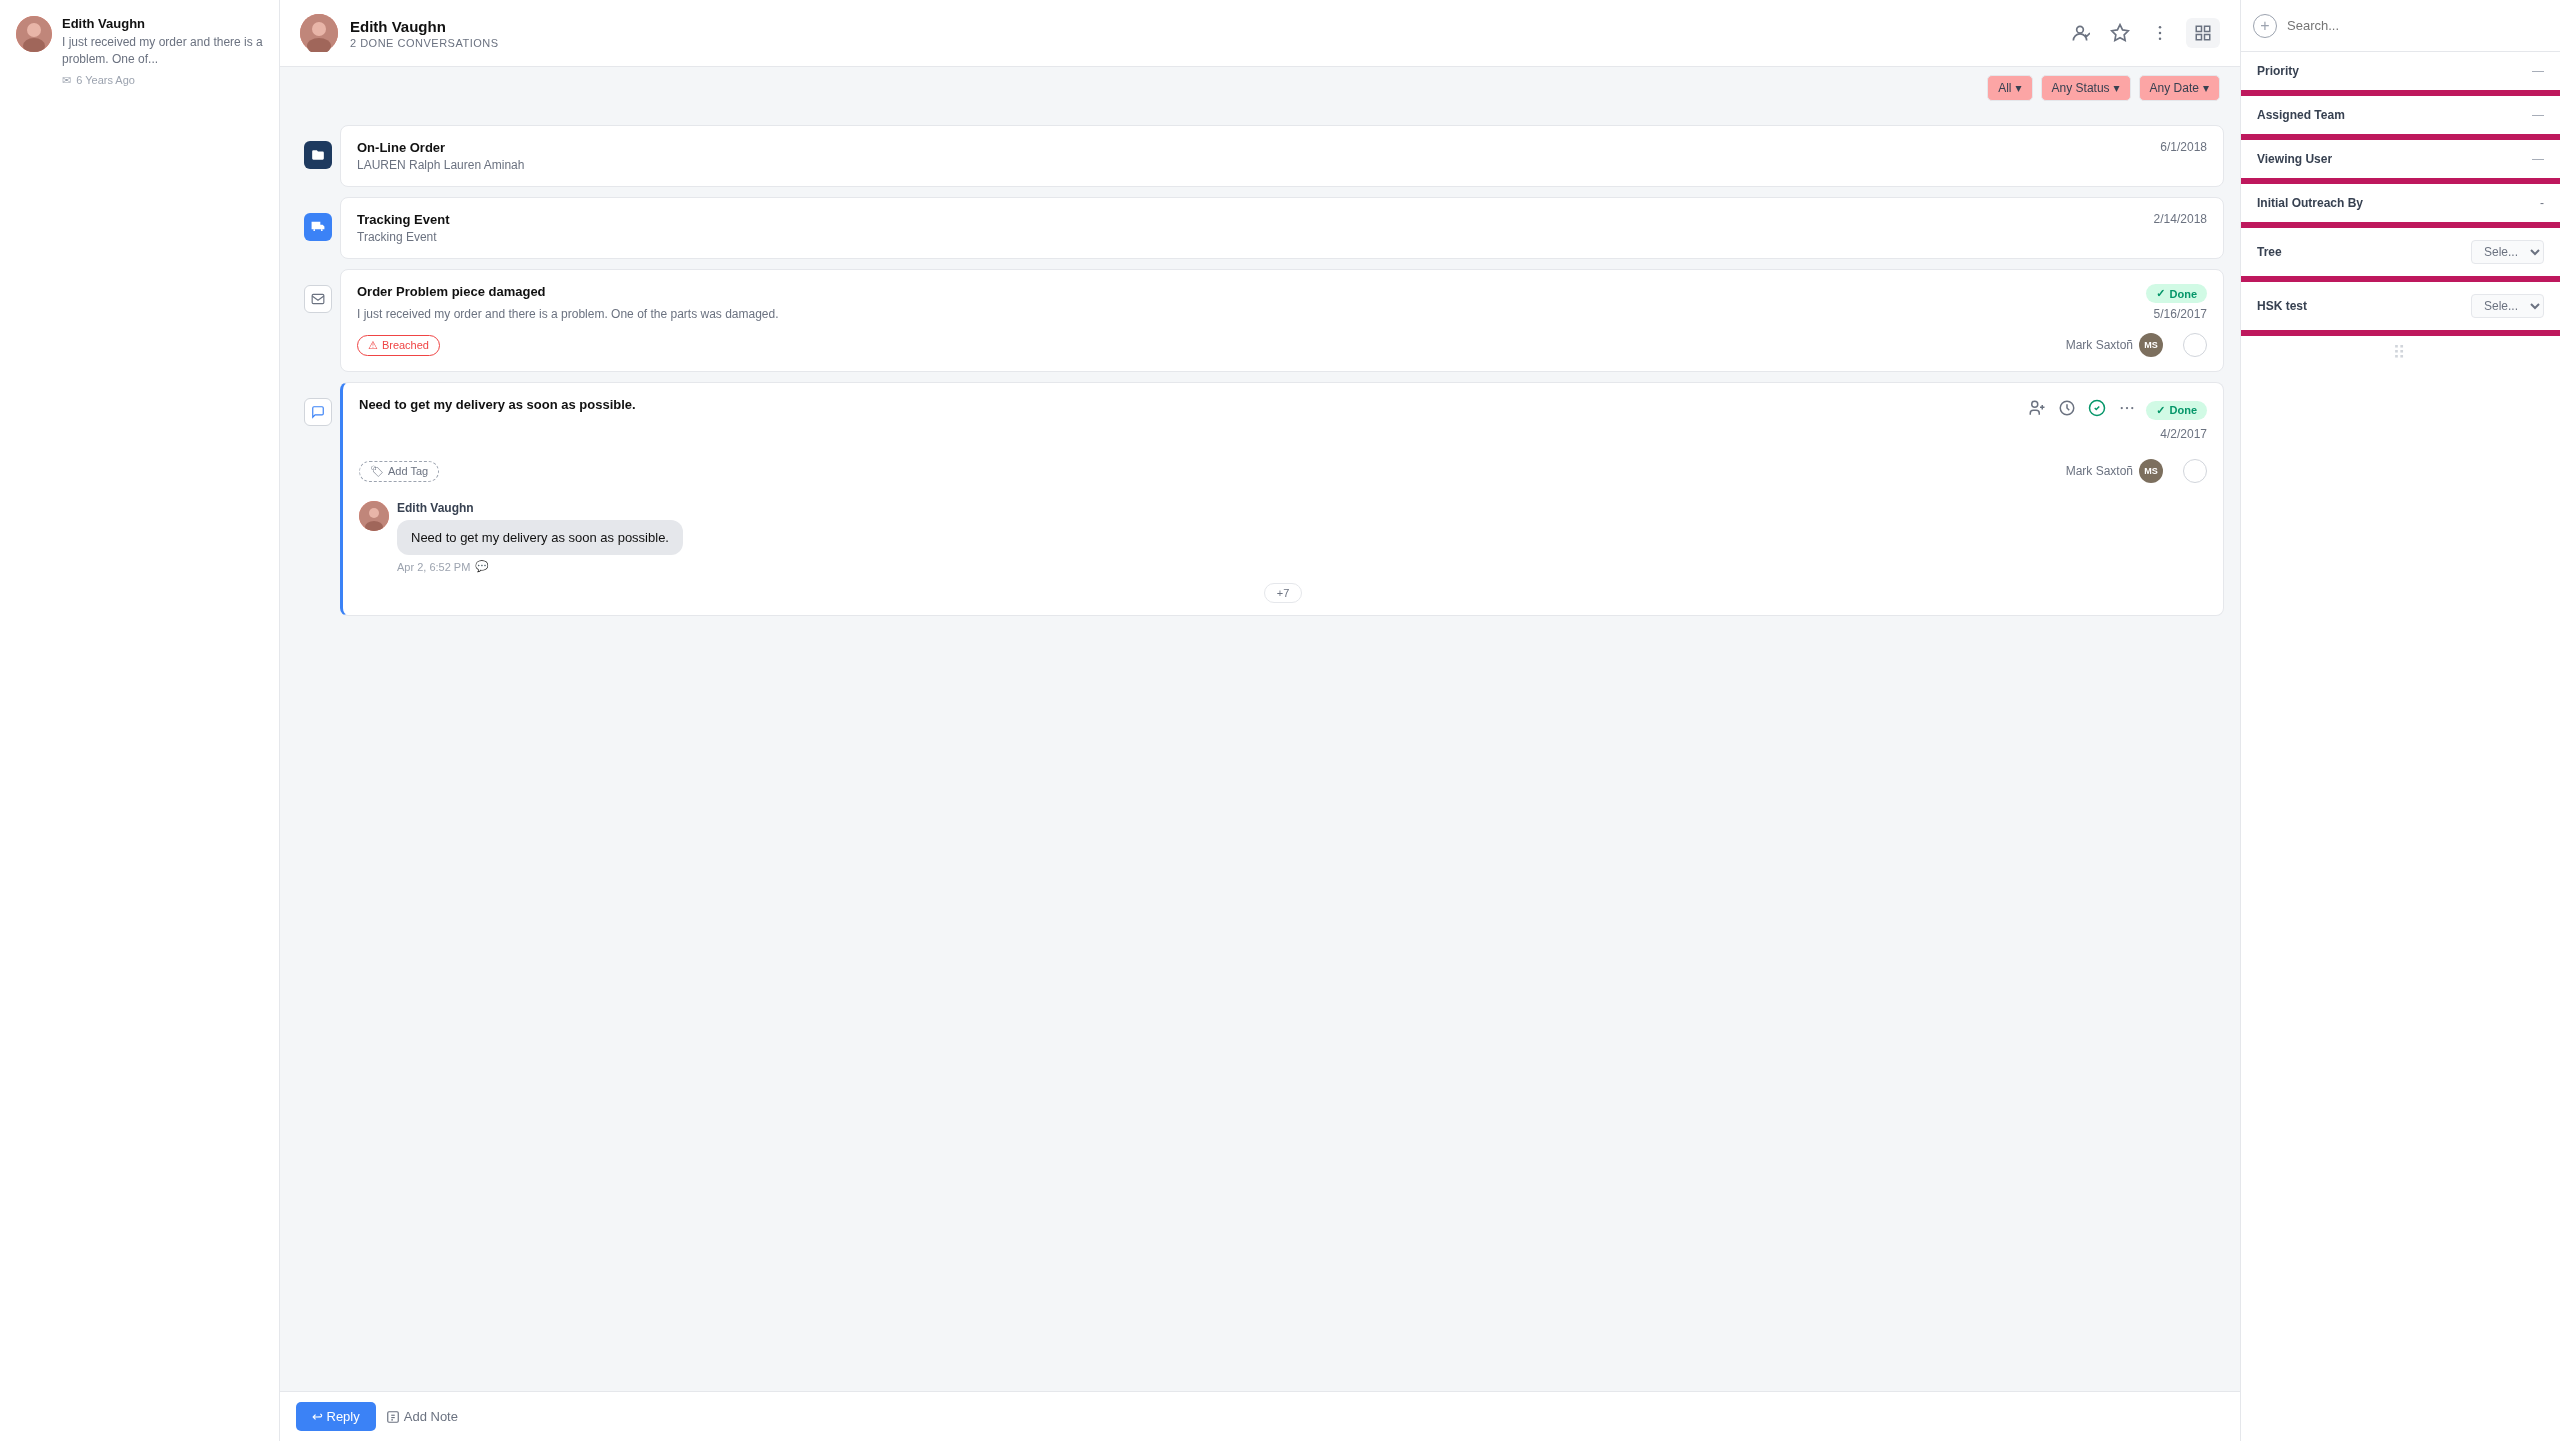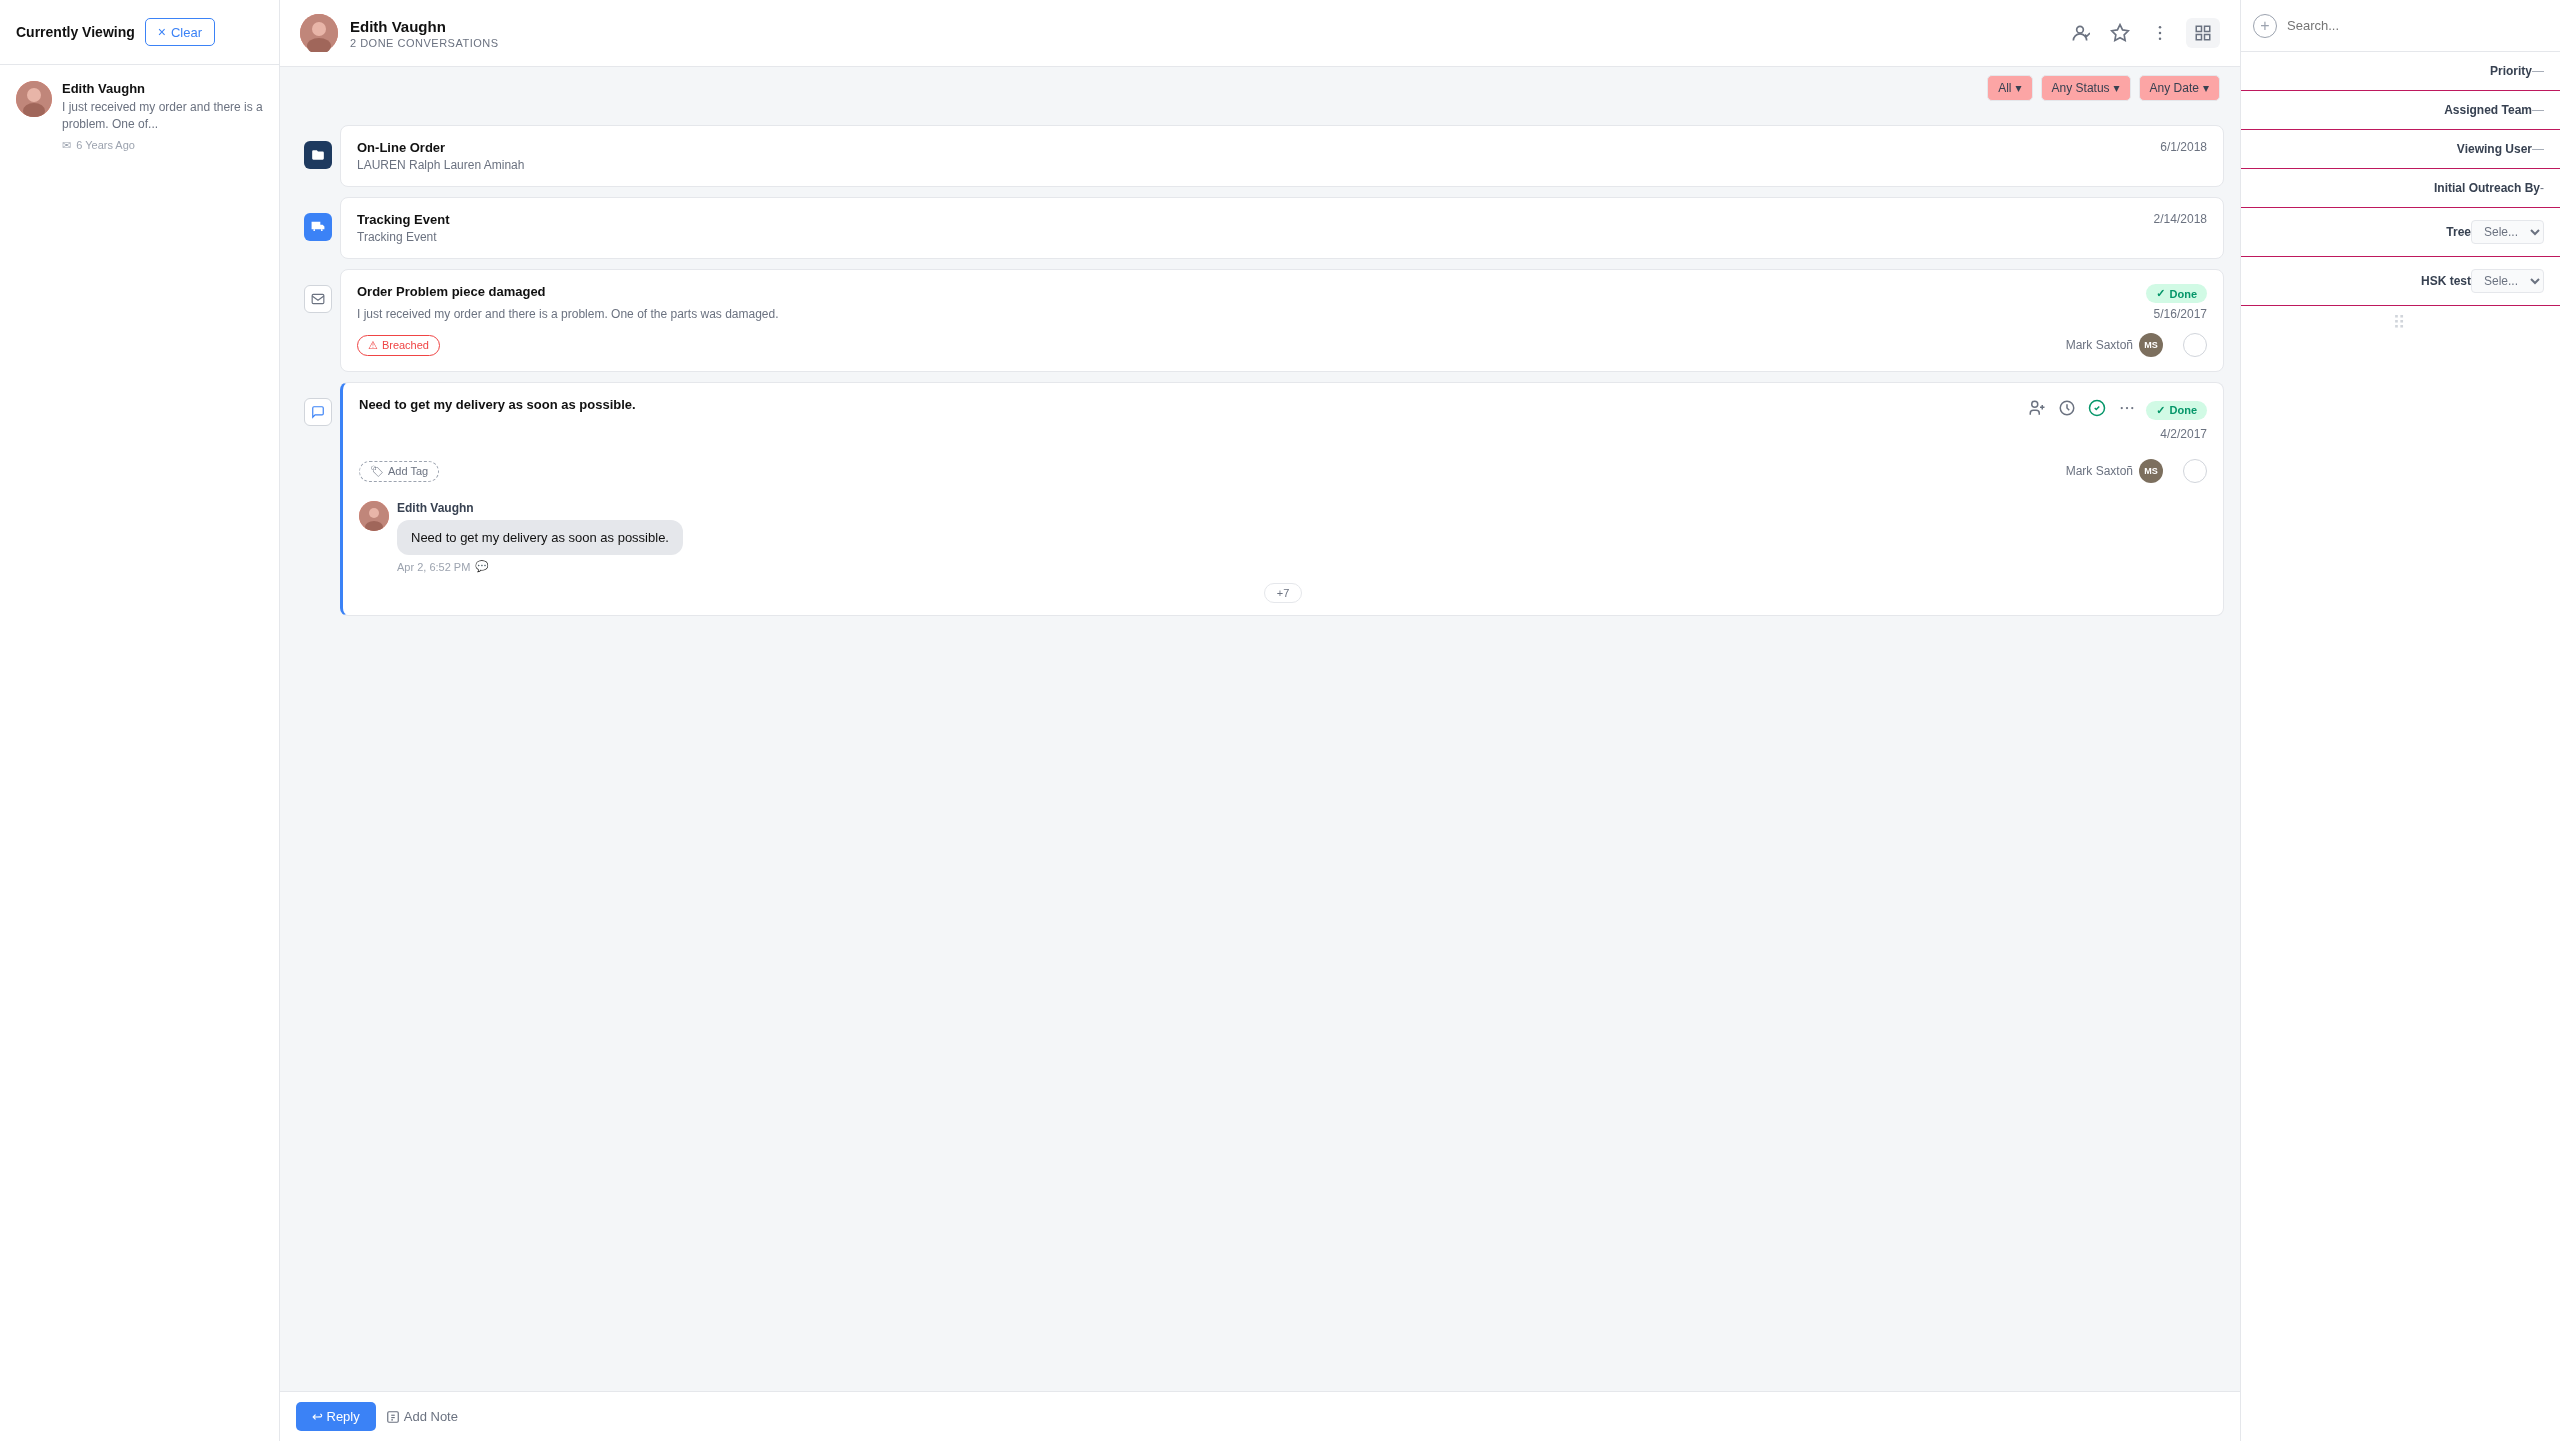--- a/index.html
+++ b/index.html
@@ -78,21 +78,21 @@
 
     
     .right-panel { width: 320px; background: #fff; border-left: 1px solid #e5e7eb; display: flex; flex-direction: column; flex-shrink: 0; overflow-y: auto; }
     .right-panel-header { display: flex; align-items: center; gap: 10px; padding: 16px; border-bottom: 1px solid #e5e7eb; }
     .right-conv-icon { width: 34px; height: 34px; border-radius: 6px; background: #ede9fe; display: flex; align-items: center; justify-content: center; color: #7c3aed; font-size: 16px; }
     .right-conv-title { font-size: 13px; font-weight: 600; color: #111; }
     .right-conv-sub { font-size: 11px; color: #6b7280; margin-top: 2px; }
 
     
     .details-section { padding: 0; }
-    .detail-row { display: flex; align-items: center; justify-content: flex-end; padding: 12px 16px; border-bottom: 1px solid #be185d; }
+    .detail-row { display: flex; align-items: center; justify-content: space-between; padding: 12px 16px; border-bottom: 6px solid #be185d; }
     .detail-label { font-size: 12px; font-weight: 600; color: #374151; }
     .detail-value { font-size: 12px; color: #6b7280; }
     .detail-select { font-size: 12px; color: #6b7280; background: #f9fafb; border: 1px solid #e5e7eb; border-radius: 4px; padding: 3px 8px; cursor: pointer; }
     .priority-badge-none { font-size: 12px; color: #9ca3af; }
 
     .drag-handle { display: flex; align-items: center; justify-content: center; padding: 6px; color: #d1d5db; font-size: 18px; }
 
     
     .sentiment-section { border-top: 1px solid #e5e7eb; padding: 16px; }
     .sentiment-header { display: flex; align-items: center; gap: 8px; font-size: 13px; font-weight: 600; color: #111; margin-bottom: 10px; }
@@ -112,27 +112,20 @@
     .bottom-bar { background: #fff; border-top: 1px solid #e5e7eb; padding: 10px 16px; display: flex; align-items: center; gap: 10px; }
     .reply-btn { background: #3b82f6; color: #fff; border: none; border-radius: 5px; padding: 7px 16px; cursor: pointer; font-size: 13px; font-weight: 500; }
     .note-btn { background: none; border: none; color: #6b7280; font-size: 13px; cursor: pointer; display: flex; align-items: center; gap: 4px; }
   </style>
 </head>
 <body>
 
 <div class="app-container">
 
   <div class="left-sidebar">
-    <div class="sidebar-header">
-      <span class="sidebar-header-title">Currently Viewing</span>
-      <button class="clear-btn">
-        <span class="x-icon">×</span>
-        <span>Clear</span>
-      </button>
-    </div>
     <div class="sidebar-contact">
       <div class="avatar">
         <svg width="36" height="36" viewBox="0 0 36 36" xmlns="http://www.w3.org/2000/svg">
           <circle cx="18" cy="18" r="18" fill="#c0867a"></circle>
           <circle cx="18" cy="14" r="7" fill="#e8b5a8"></circle>
           <ellipse cx="18" cy="30" rx="11" ry="8" fill="#a0665a"></ellipse>
         </svg>
       </div>
       <div class="contact-info">
         <div class="contact-name">Edith Vaughn</div>

